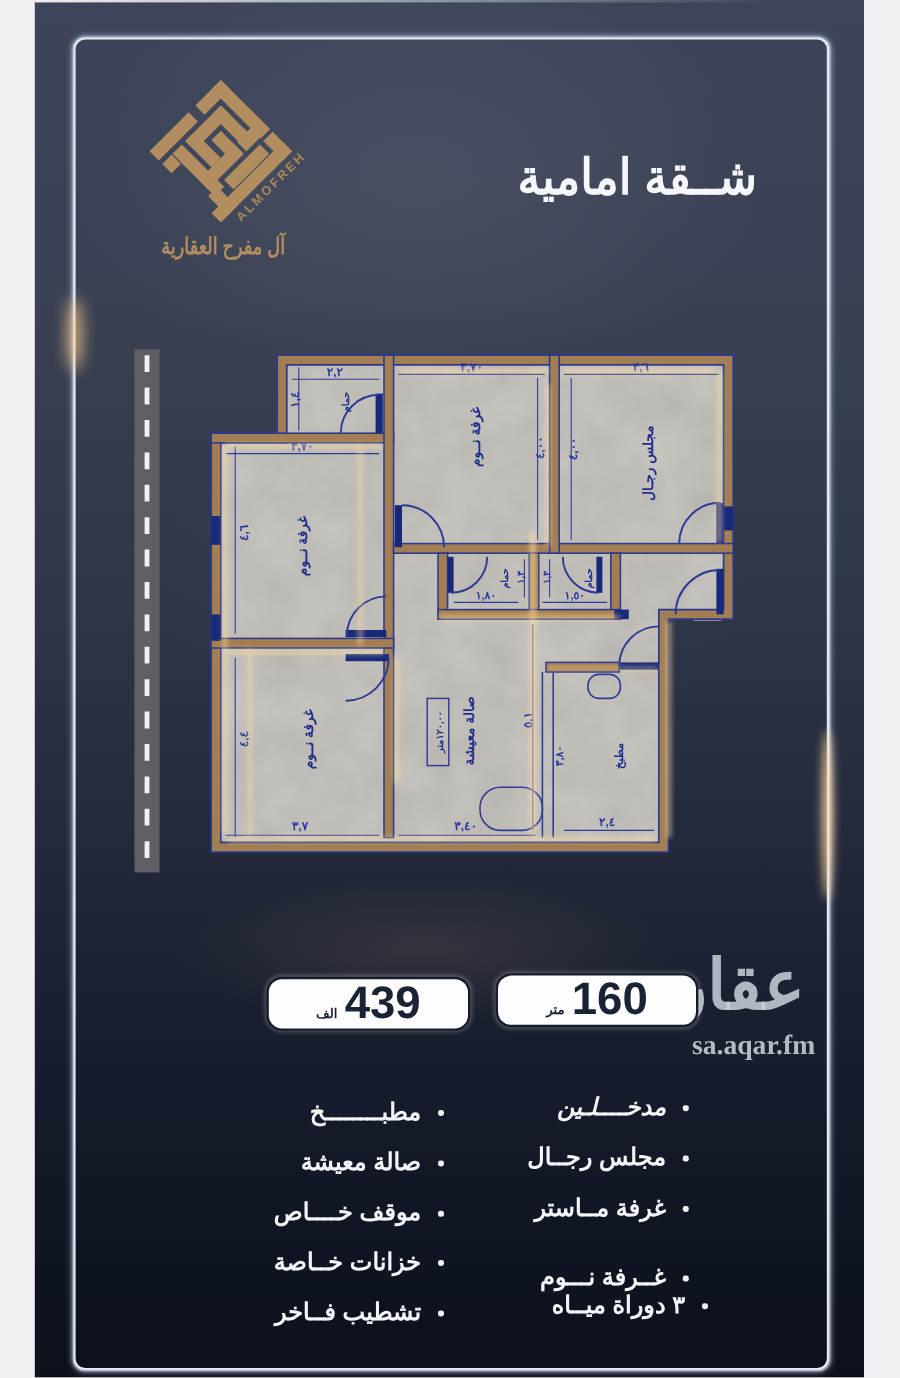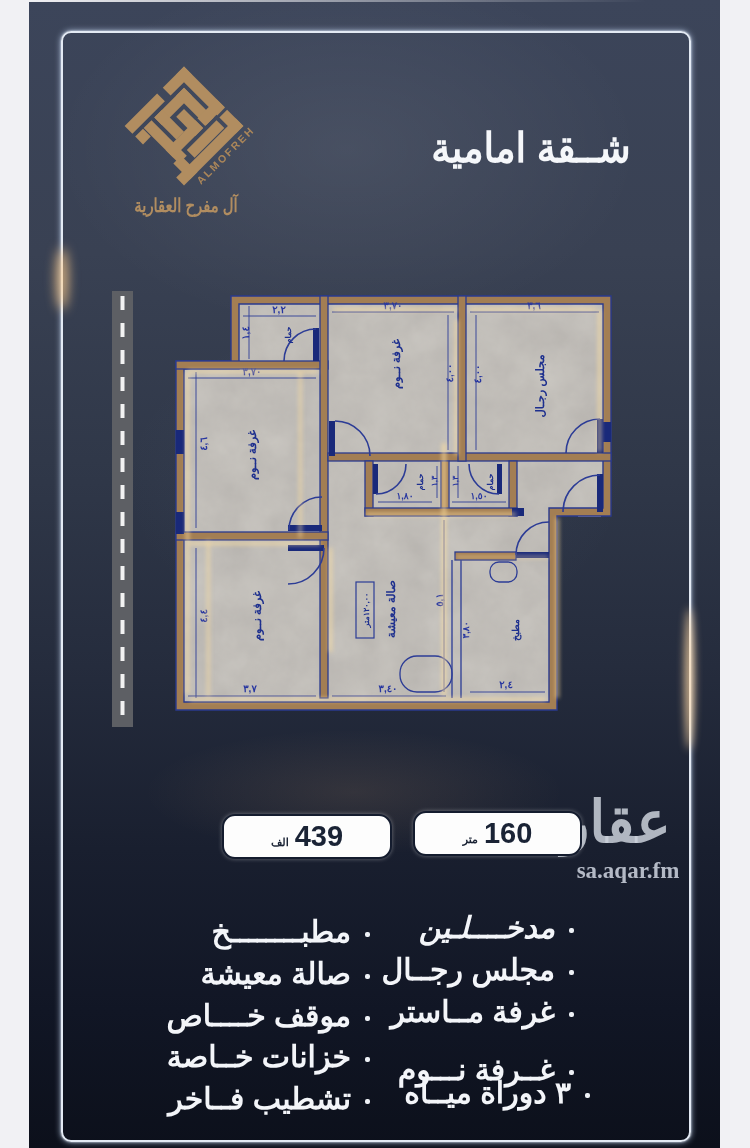--- a/index.html
+++ b/index.html
@@ -13,27 +13,27 @@
 #frame{position:absolute;left:61px;top:31px;width:626px;height:1107px;
  border:2px solid #e3eaf4;border-radius:10px;
  box-shadow:0 0 6px rgba(205,225,255,.8),0 0 2px rgba(255,255,255,.9);}
 .glowspot{position:absolute;border-radius:50%;filter:blur(6px);}
 #title{position:absolute;top:124px;left:293px;width:476px;text-align:center;
  color:#f5f7fa;font-size:41px;font-weight:bold;direction:rtl;transform:scaleX(.93);}
 #brand{position:absolute;top:194px;left:60px;width:252px;text-align:center;
  color:#b18d60;font-size:19px;font-weight:bold;direction:rtl;transform:scaleX(.78);}
 .pill{position:absolute;background:#fdfdfd;border:2px solid #141c2e;border-radius:13px;
  color:#1a2335;text-align:center;direction:rtl;box-shadow:0 0 4px rgba(255,255,255,.35);}
-.pill b{font-size:29px;letter-spacing:0px;}
+.pill b{font-size:38px;letter-spacing:0px;}
 .pill span{font-size:11px;font-weight:bold;margin-right:6px;}
 #aqar{position:absolute;top:792px;left:560px;width:112px;text-align:center;
  color:rgba(203,209,219,0.85);font-size:58px;font-weight:bold;direction:rtl;line-height:60px;}
 #aqarsub{position:absolute;top:858px;left:570px;width:116px;text-align:center;
  color:rgba(197,203,215,0.9);font-size:23px;font-weight:bold;font-family:"Liberation Serif",serif;}
-.item{position:absolute;direction:rtl;color:#f3f5f9;font-size:30px;font-weight:bold;white-space:nowrap;}
+.item{position:absolute;direction:rtl;color:#f3f5f9;font-size:20px;font-weight:bold;white-space:nowrap;}
 .item i{font-style:normal;display:inline-block;width:5px;height:5px;background:#eef1f6;border-radius:2px;
  vertical-align:middle;margin-left:14px;}
 </style></head>
 <body>
 
 <div id="card"></div>
 
 <div style="position:absolute;left:29px;top:0;width:618px;height:2px;background:linear-gradient(90deg,#f1f1f4,rgba(241,241,244,0));"></div>
 
 <div id="frame"></div>

